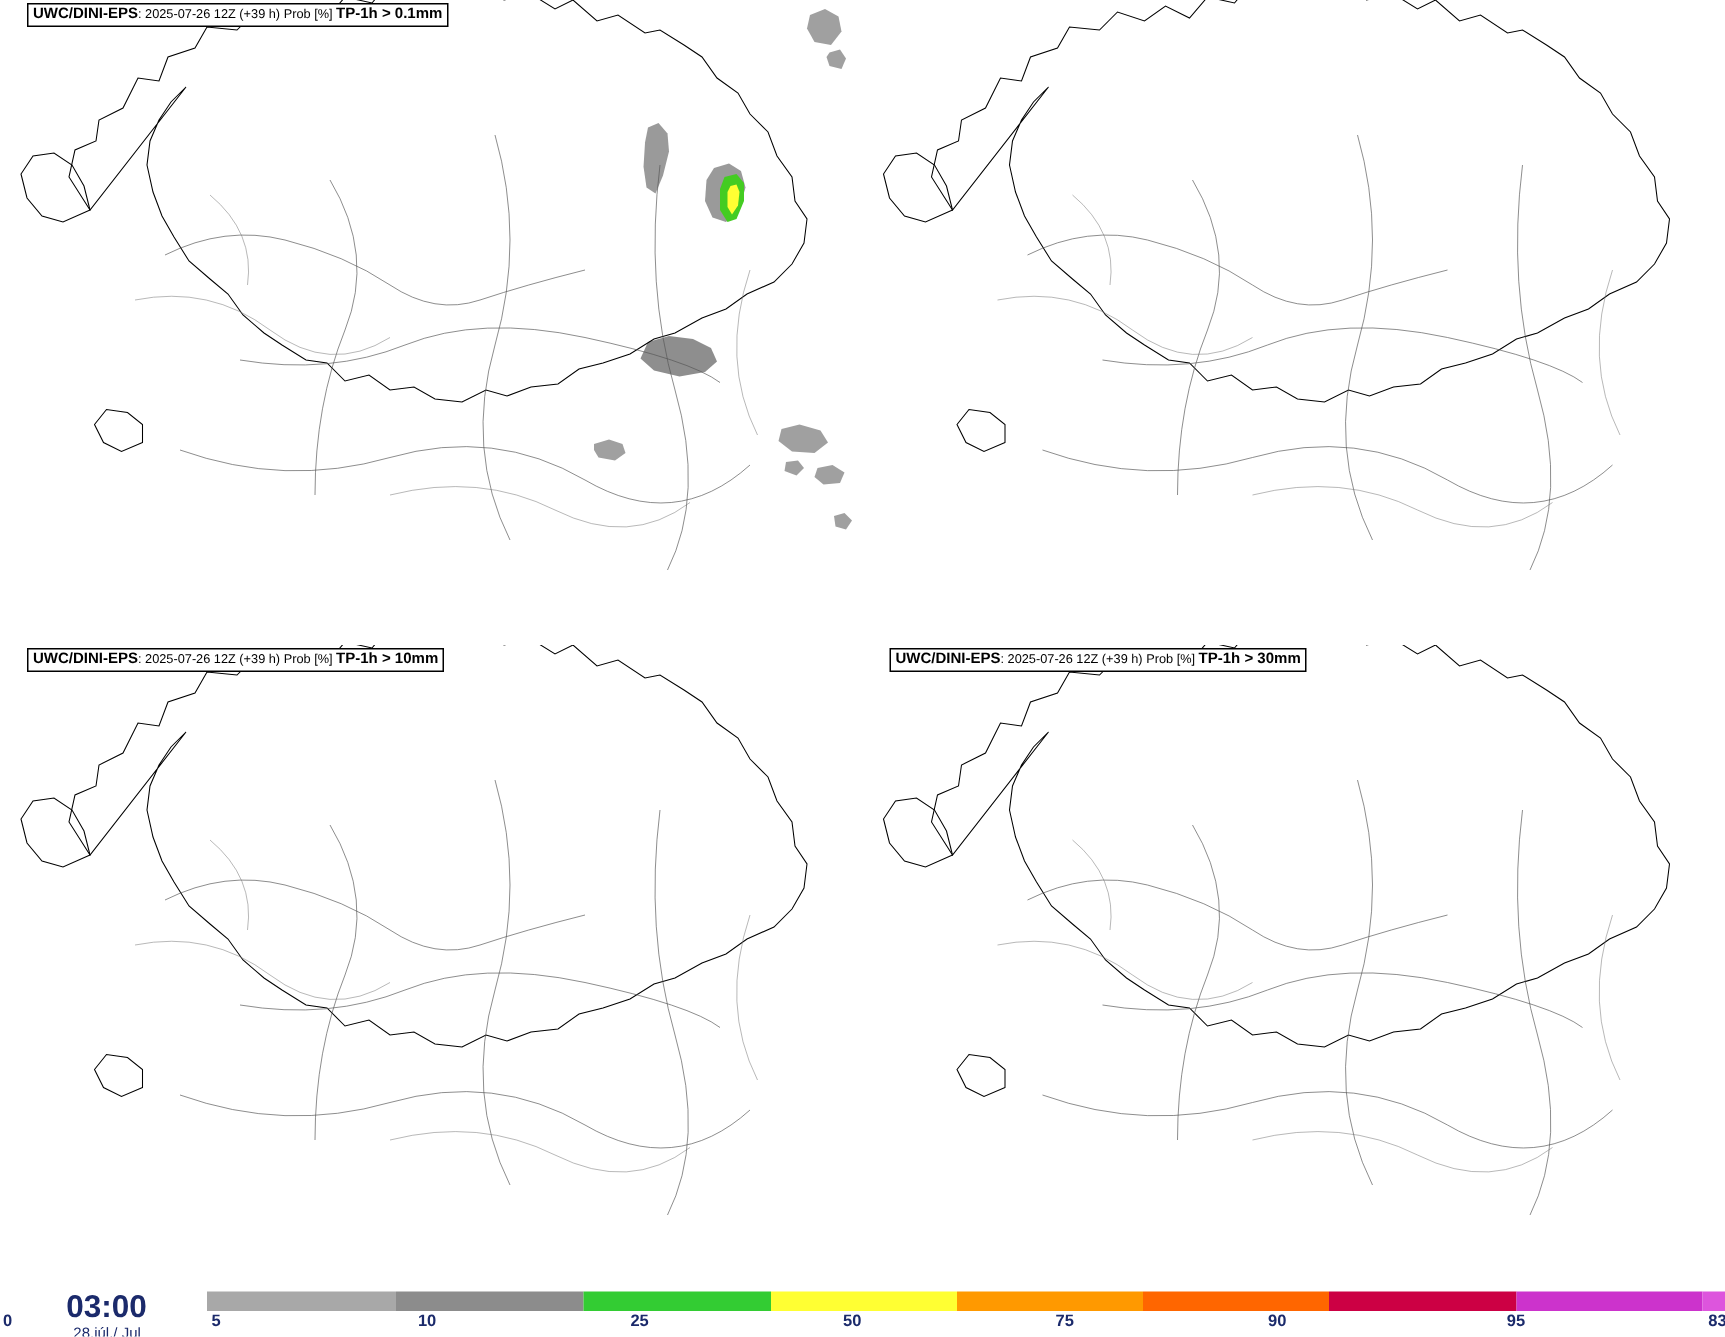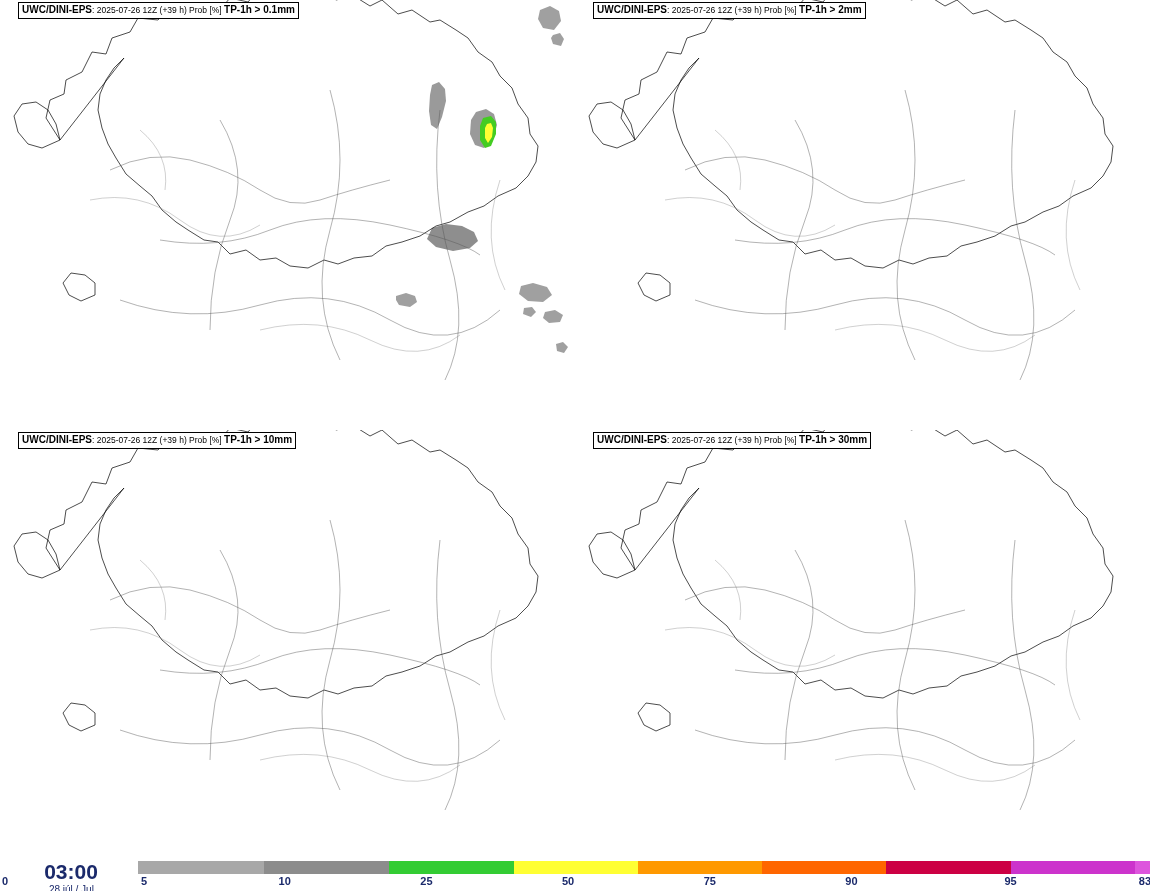--- a/index.html
+++ b/index.html
@@ -138,23 +138,20 @@
           <path class="inner" d="M120 300 q70 25 140 5 t130 15 110 -10"></path>
           <path class="inner" d="M220 120 q30 50 10 100 t-20 110"></path>
           <path class="inner" d="M330 90 q20 70 0 140 t10 130"></path>
           <path class="inner" d="M440 110 q-10 80 10 150 t-5 120"></path>
           <path class="thin" d="M90 200 q50 -10 90 20 t80 5"></path>
           <path class="thin" d="M260 330 q60 -15 110 10 t90 -5"></path>
           <path class="thin" d="M140 130 q30 25 25 60"></path>
           <path class="thin" d="M500 180 q-20 60 5 110"></path>
         </g>
       </svg>
-    </div>
-    <div class="title-box">
-      <span class="t-model">UWC/DINI-EPS</span><span class="t-run">: 2025-07-26 12Z (+39 h) Prob [%] </span><span class="t-var">TP-1h &gt; 2mm</span>
     </div>
   </div>
 
   <div class="panel">
     <div class="panel-map">
       <svg viewBox="0 0 575 430" preserveAspectRatio="none">
         <g>
           <path class="coastline" d="M60 140 l-14 -22 4 -18 14 -6 2 -14 16 -8 10 -20 14 2 6 -16 18 -6 8 -14 20 2 12 -12 18 6 14 -10 16 8 12 -14 18 4 10 -12 16 6 14 -10 18 10 16 -8 14 12 18 -4 16 10 12 -6 16 14 14 -4 18 12 10 -2 16 10 12 8 10 14 14 10 8 14 12 12 6 16 10 14 2 16 8 12 -2 16 -8 14 -12 12 -18 8 -14 10 -16 6 -18 10 -14 4 -16 10 -18 6 -16 4 -14 10 -18 2 -16 6 -14 -4 -16 8 -18 -2 -14 -8 -16 2 -14 -10 -16 4 -12 -12 -14 -2 -16 -10 -12 -8 -14 -12 -10 -14 -12 -10 -14 -12 -10 -16 -8 -14 -6 -16 -4 -18 2 -16 6 -14 8 -12 10 -10z"></path>
           <path class="coastline" d="M60 140 l-18 8 -14 -4 -10 -12 -4 -16 8 -12 14 -2 12 8 8 14z"></path>
           <path class="coastline" d="M95 295 l-14 6 -12 -6 -6 -12 8 -10 14 2 10 8z"></path>

